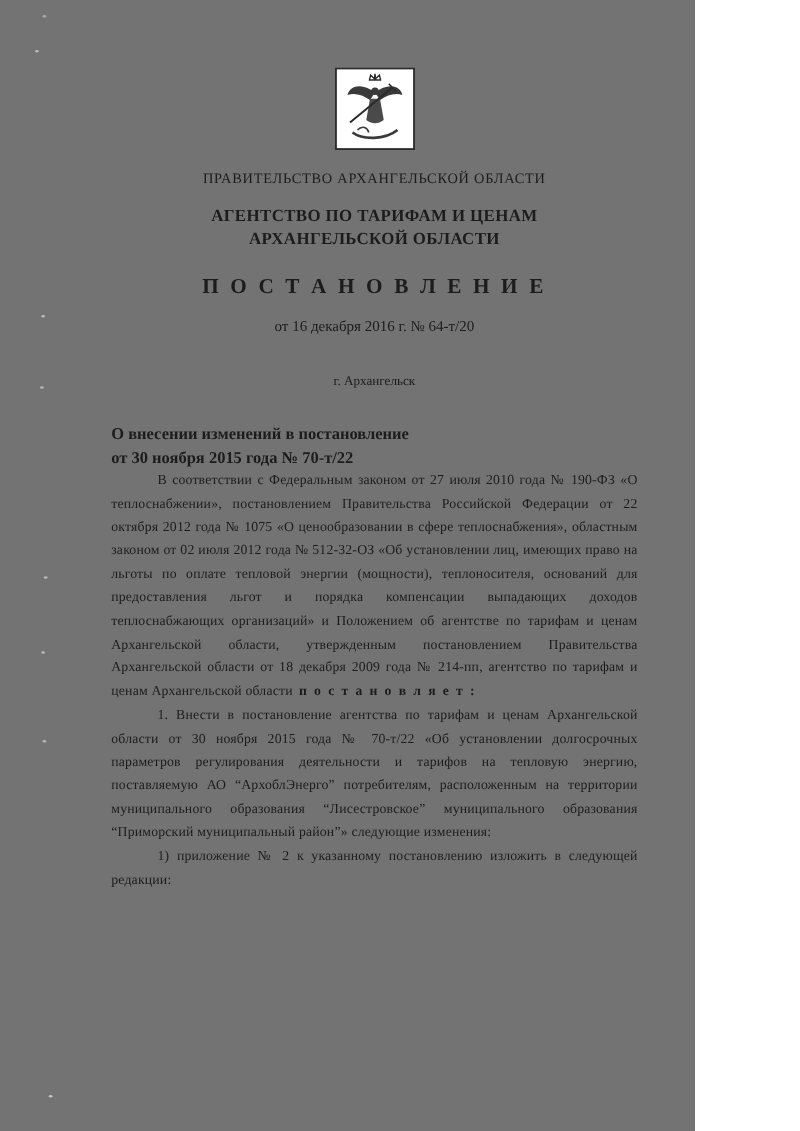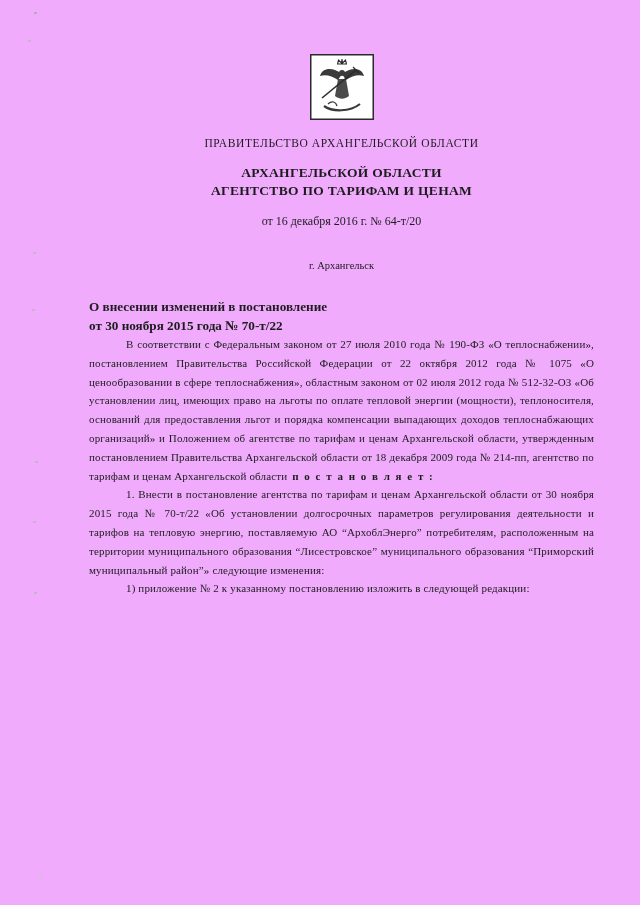--- a/index.html
+++ b/index.html
@@ -5,23 +5,23 @@
 <style>
   * { margin: 0; padding: 0; box-sizing: border-box; }
   html, body { background: #ffffff; }
   body {
     width: 640px;
     font-family: "Liberation Serif", "DejaVu Serif", serif;
     color: #1c1c1c;
   }
   .page {
     position: relative;
-    width: 640px;
+    width: 556px;
     height: 905px;
-    background: #f0abfc;
+    background: #737373;
     overflow: hidden;
     font-family: Liberation Serif, serif;
   }
   .content {
     padding: 0 46px 0 89px;
     text-align: left;
   }
 
   
   .emblem {
@@ -129,24 +129,25 @@
       <path d="M28 25 L36 25 L39 42 C 34 45.5, 30 45.5, 25 42 Z" fill="#4a4a4a"></path>
       <path d="M12 44 L46 16" fill="none" stroke="#2b2b2b" stroke-width="1.6"></path>
       <path d="M43 13 L49 19" fill="none" stroke="#2b2b2b" stroke-width="1.2"></path>
       <path d="M14 52 C 22 58, 40 58, 50 50" fill="none" stroke="#3a3a3a" stroke-width="2.2"></path>
       <path d="M18 50 C 22 46, 26 48, 27 52" fill="none" stroke="#3a3a3a" stroke-width="1.3"></path>
     </svg>
 
     <div class="gov-line">ПРАВИТЕЛЬСТВО АРХАНГЕЛЬСКОЙ ОБЛАСТИ</div>
 
     <div class="agency-block">
+      <div>АГЕНТСТВО ПО ТАРИФАМ И ЦЕНАМ</div>
       <div>АРХАНГЕЛЬСКОЙ ОБЛАСТИ</div>
-      <div>АГЕНТСТВО ПО ТАРИФАМ И ЦЕНАМ</div>
     </div>
 
+    <div class="doc-type">П О С Т А Н О В Л Е Н И Е</div>
 
     <div class="date-line">от 16 декабря 2016 г. № 64-т/20</div>
 
     <div class="city-line">г. Архангельск</div>
 
     <div class="doc-title">
       <div>О внесении изменений в постановление</div>
       <div>от 30 ноября 2015 года № 70-т/22</div>
     </div>
 

